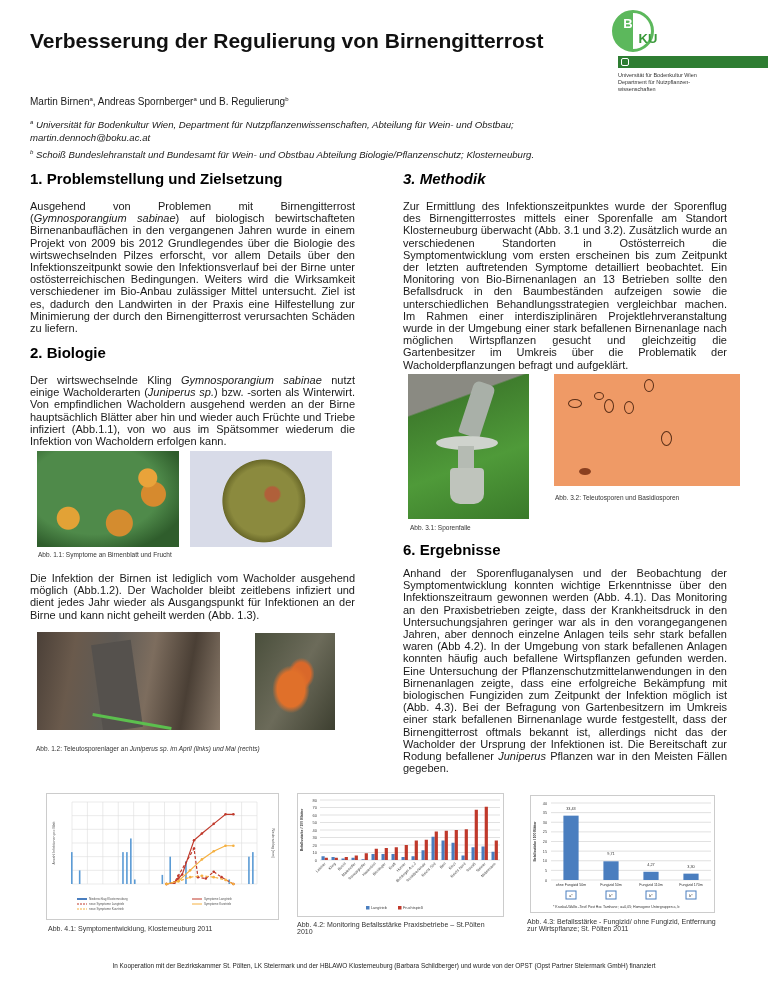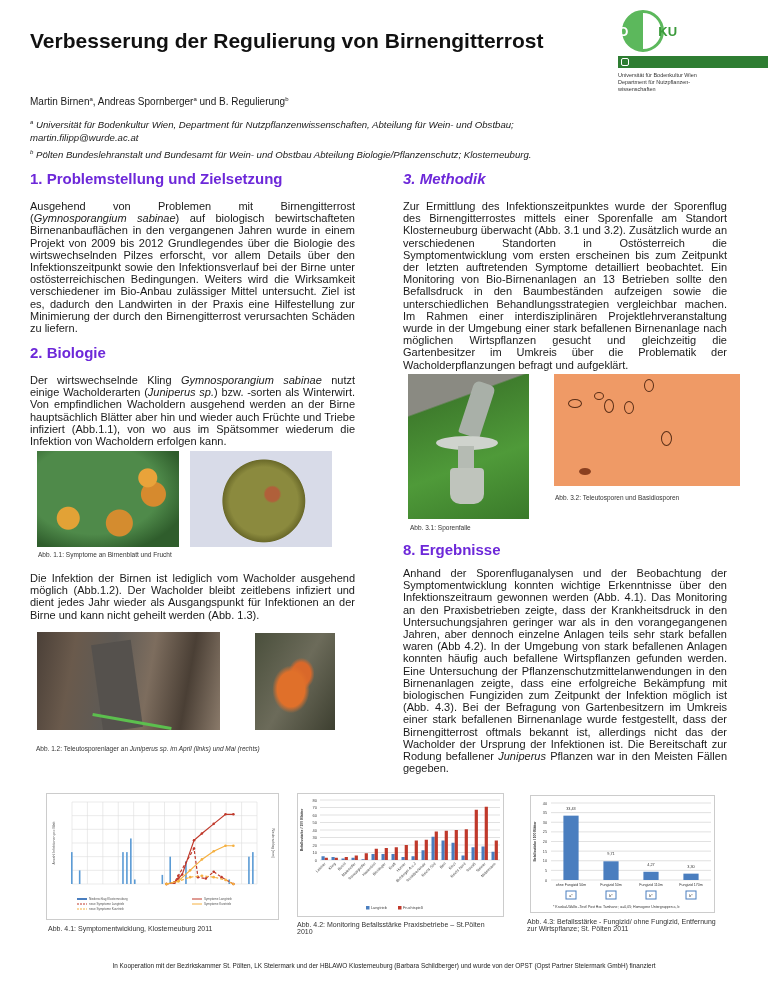--- a/index.html
+++ b/index.html
@@ -1,29 +1,29 @@
 <!DOCTYPE html>
 <html><head>
 <meta charset="utf-8">
 <style>
   * { box-sizing: border-box; margin: 0; padding: 0; }
   body { width: 768px; height: 994px; background: #fff; font-family: "Liberation Sans", sans-serif; color: #1a1a1a; position: relative; overflow: hidden; }
   .abs { position: absolute; }
   .title { left: 30px; top: 26px; font-size: 21px; font-weight: bold; line-height: 30px; color: #111; width: 560px; }
   .title i { font-style: italic; }
   .logo { left: 596px; top: 10px; width: 172px; }
-  .logo-circle { position: absolute; left: 26px; top: 0; width: 42px; height: 42px; border-radius: 50%; background: linear-gradient(90deg, #5cb85c 50%, #fff 50%); border: 3px solid #5cb85c; display: flex; align-items: center; justify-content: center; font-weight: bold; font-size: 13px; color: #fff; }
+  .logo-circle { position: absolute; left: 16px; top: 0; width: 42px; height: 42px; border-radius: 50%; background: linear-gradient(90deg, #5cb85c 50%, #fff 50%); border: 3px solid #5cb85c; display: flex; align-items: center; justify-content: center; font-weight: bold; font-size: 13px; color: #fff; flex-direction: column; }
   .logo-circle span.k { color: #3a9a3a; margin-left: 30px; }
   .logo-bar { position: absolute; left: 22px; top: 46px; width: 150px; height: 12px; background: #2e7d32; }
   .logo-bar-icon { position: absolute; left: 3px; top: 2px; width: 8px; height: 8px; border: 1px solid #fff; border-radius: 2px; }
   .logo-text { position: absolute; left: 22px; top: 62px; font-size: 5.5px; line-height: 7px; color: #333; width: 150px; }
   .authors { left: 30px; top: 96px; font-size: 10px; }
   .aff { left: 30px; font-size: 9.6px; font-style: italic; line-height: 13px; width: 640px; }
   sup { font-size: 6px; }
-  h2 { position: absolute; font-size: 15px; font-weight: bold; color: #6d28d9; }
+  h2 { position: absolute; font-size: 15px; font-weight: bold; color: #000000; }
   .para { position: absolute; font-size: 11px; line-height: 12.2px; text-align: justify; }
   .photo { position: absolute; overflow: hidden; }
   .cap { position: absolute; font-size: 6.5px; color: #333; }
   .chartbox { position: absolute; border: 1px solid #ccc; background: #fff; }
   .footer { left: 0; width: 768px; top: 962px; text-align: center; font-size: 6.4px; color: #222; }
   svg text { font-family: "Liberation Sans", sans-serif; }
 </style>
 </head>
 <body>
 
@@ -43,24 +43,24 @@
     <div>Universität für Bodenkultur Wien</div>
       <div>Department für Nutzpflanzen-</div>
       <div>wissenschaften</div>
   </div>
 </div>
 
 <div class="abs authors">
   <span>Martin Birnen</span><sup>a</sup><span>, Andreas Spornberger</span><sup>a</sup><span> und B. Regulierung</span><sup>b</sup>
 </div>
 <div class="abs aff" style="top:116px;">
-  <sup>a</sup><span> Universität für Bodenkultur Wien, Department für Nutzpflanzenwissenschaften, Abteilung für Wein- und Obstbau;</span><br><span>martin.filipp@wurde.ac.at</span>
+  <sup>a</sup><span> Universität für Bodenkultur Wien, Department für Nutzpflanzenwissenschaften, Abteilung für Wein- und Obstbau;</span><br><span>martin.dennoch@boku.ac.at</span>
 </div>
 <div class="abs aff" style="top:146px;">
-  <sup>b</sup><span> Pölten Bundeslehranstalt und Bundesamt für Wein- und Obstbau Abteilung Biologie/Pflanzenschutz; Klosterneuburg.</span>
+  <sup>b</sup><span> Schoiß Bundeslehranstalt und Bundesamt für Wein- und Obstbau Abteilung Biologie/Pflanzenschutz; Klosterneuburg.</span>
 </div>
 
 <h2 style="left:30px; top:170px;">1. Problemstellung und Zielsetzung</h2>
 <div class="para" style="left:30px; top:200px; width:325px;">
   <span>Ausgehend von Problemen mit Birnengitterrost (</span><i>Gymnosporangium sabinae</i><span>) auf biologisch bewirtschafteten Birnenanbauflächen in den vergangenen Jahren wurde in einem Projekt von 2009 bis 2012 Grundlegendes über die Biologie des wirtswechselnden Pilzes erforscht, vor allem Details über den Infektionszeitpunkt sowie den Infektionsverlauf bei der Birne unter ostösterreichischen Bedingungen. Weiters wird die Wirksamkeit verschiedener im Bio-Anbau zulässiger Mittel untersucht. Ziel ist es, dadurch den Landwirten in der Praxis eine Hilfestellung zur Minimierung der durch den Birnengitterrost verursachten Schäden zu liefern.</span>
 </div>
 
 <h2 style="left:30px; top:344px;">2. Biologie</h2>
 <div class="para" style="left:30px; top:374px; width:325px;">
   <span>Der wirtswechselnde Kling </span><i>Gymnosporangium sabinae</i><span> nutzt einige Wacholderarten (</span><i>Juniperus sp.</i><span>) bzw. -sorten als Winterwirt. Von empfindlichen Wacholdern ausgehend werden an der Birne hauptsächlich Blätter aber hin und wieder auch Früchte und Triebe infiziert (Abb.1.1), von wo aus im Spätsommer wiederum die Infektion von Wacholdern erfolgen kann.</span>
@@ -94,21 +94,21 @@
   <div style="position:absolute; left:14px; top:25px; width:14px; height:9px; border:1.5px solid #5a2e16; border-radius:50%;"></div>
   <div style="position:absolute; left:40px; top:18px; width:10px; height:8px; border:1.5px solid #5a2e16; border-radius:50%;"></div>
   <div style="position:absolute; left:50px; top:25px; width:10px; height:14px; border:1.5px solid #5a2e16; border-radius:50%;"></div>
   <div style="position:absolute; left:70px; top:27px; width:10px; height:13px; border:1.5px solid #5a2e16; border-radius:50%;"></div>
   <div style="position:absolute; left:90px; top:5px; width:10px; height:13px; border:1.5px solid #5a2e16; border-radius:50%;"></div>
   <div style="position:absolute; left:107px; top:57px; width:11px; height:15px; border:1.5px solid #5a2e16; border-radius:50%;"></div>
   <div style="position:absolute; left:25px; top:94px; width:12px; height:7px; background:#8a4020; border-radius:50%;"></div>
 </div>
 <div class="cap" style="left:555px; top:494px;">Abb. 3.2: Teleutosporen und Basidiosporen</div>
 
-<h2 style="left:403px; top:541px;">8. Ergebnisse</h2>
+<h2 style="left:403px; top:541px;">6. Ergebnisse</h2>
 <div class="para" style="left:403px; top:567px; width:324px;">
   <span>Anhand der Sporenfluganalysen und der Beobachtung der Symptomentwicklung konnten wichtige Erkenntnisse über den Infektionszeitraum gewonnen werden (Abb. 4.1). Das Monitoring an den Praxisbetrieben zeigte, dass der Krankheitsdruck in den Untersuchungsjahren geringer war als in den vorangegangenen Jahren, aber dennoch einzelne Anlagen teils sehr stark befallen waren (Abb 4.2). In der Umgebung von stark befallenen Anlagen konnten häufig auch befallene Wirtspflanzen gefunden werden. Eine Untersuchung der Pflanzenschutzmittelanwendungen in den Birnenanlagen zeigte, dass eine erfolgreiche Bekämpfung mit biologischen Fungiziden zum Zeitpunkt der Infektion möglich ist (Abb. 4.3). Bei der Befragung von Gartenbesitzern im Umkreis einer stark befallenen Birnenanlage wurde festgestellt, dass der Birnengitterrost oftmals bekannt ist, allerdings nicht das der Wacholder der Ursprung der Infektionen ist. Die Bereitschaft zur Rodung befallener </span><i>Juniperus</i><span> Pflanzen war in den Meisten Fällen gegeben.</span>
 </div>
 
 <div class="chartbox" style="left:46px; top:793px; width:233px; height:127px;">
   <svg id="chart41" width="233" height="127">
       <line x1="25" x2="210" y1="90" y2="90" stroke="#ddd" stroke-width="0.6"></line>
       <line x1="25" x2="210" y1="76.33333333333333" y2="76.33333333333333" stroke="#ddd" stroke-width="0.6"></line>
       <line x1="25" x2="210" y1="62.66666666666667" y2="62.66666666666667" stroke="#ddd" stroke-width="0.6"></line>
       <line x1="25" x2="210" y1="49" y2="49" stroke="#ddd" stroke-width="0.6"></line>

